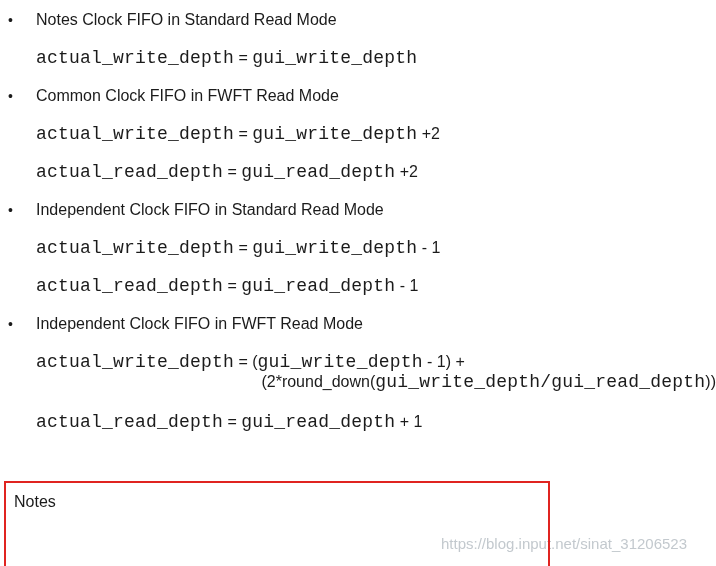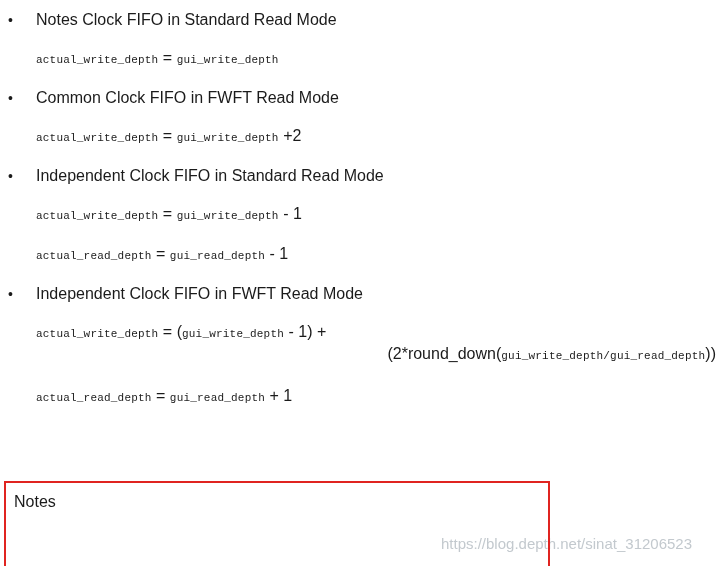--- a/index.html
+++ b/index.html
@@ -48,21 +48,21 @@
     margin-bottom: 0;
     line-height: 19px;
   }
   .code-line.cont {
     line-height: 19px;
     margin-bottom: 20px;
     text-align: right;
   }
   .seg-mono {
     font-family: "Liberation Mono", "DejaVu Sans Mono", monospace;
-    font-size: 11px;
+    font-size: 18px;
     letter-spacing: 0.2px;
   }
   .seg-sans {
     font-family: "Liberation Sans", sans-serif;
     font-size: 16px;
   }
   .notes-box {
     position: absolute;
     left: 4px;
     top: 481px;
@@ -106,28 +106,29 @@
 </head>
 <body>
 
 <div class="canvas">
 
   <div class="sections" id="sections">
       <div class="bullet-row"><span class="bullet">•</span><span class="heading">Notes Clock FIFO in Standard Read Mode</span></div>
       <div class="code-line"><span class="seg-mono">actual_write_depth</span><span class="seg-sans"> = </span><span class="seg-mono">gui_write_depth</span></div>
       <div class="bullet-row"><span class="bullet">•</span><span class="heading">Common Clock FIFO in FWFT Read Mode</span></div>
       <div class="code-line"><span class="seg-mono">actual_write_depth</span><span class="seg-sans"> = </span><span class="seg-mono">gui_write_depth</span><span class="seg-sans"> +2</span></div>
+      <div class="code-line"><span class="seg-mono">actual_read_depth</span><span class="seg-sans"> = </span><span class="seg-mono">gui_read_depth</span><span class="seg-sans"> +2</span></div>
       <div class="bullet-row"><span class="bullet">•</span><span class="heading">Independent Clock FIFO in Standard Read Mode</span></div>
       <div class="code-line"><span class="seg-mono">actual_write_depth</span><span class="seg-sans"> = </span><span class="seg-mono">gui_write_depth</span><span class="seg-sans"> - 1</span></div>
       <div class="code-line"><span class="seg-mono">actual_read_depth</span><span class="seg-sans"> = </span><span class="seg-mono">gui_read_depth</span><span class="seg-sans"> - 1</span></div>
       <div class="bullet-row"><span class="bullet">•</span><span class="heading">Independent Clock FIFO in FWFT Read Mode</span></div>
       <div class="code-line tight"><span class="seg-mono">actual_write_depth</span><span class="seg-sans"> = (</span><span class="seg-mono">gui_write_depth</span><span class="seg-sans"> - 1) +</span></div>
       <div class="code-line cont"><span class="seg-sans">(2*round_down(</span><span class="seg-mono">gui_write_depth/gui_read_depth</span><span class="seg-sans">))</span></div>
       <div class="code-line"><span class="seg-mono">actual_read_depth</span><span class="seg-sans"> = </span><span class="seg-mono">gui_read_depth</span><span class="seg-sans"> + 1</span></div>
     </div>
 
   <div class="notes-box">
     <div class="notes-title">Notes</div>
   </div>
 
-  <div class="watermark">https://blog.depth.net/sinat_31206523</div>
+  <div class="watermark">https://blog.input.net/sinat_31206523</div>
 
 </div>
 
 </body></html>

